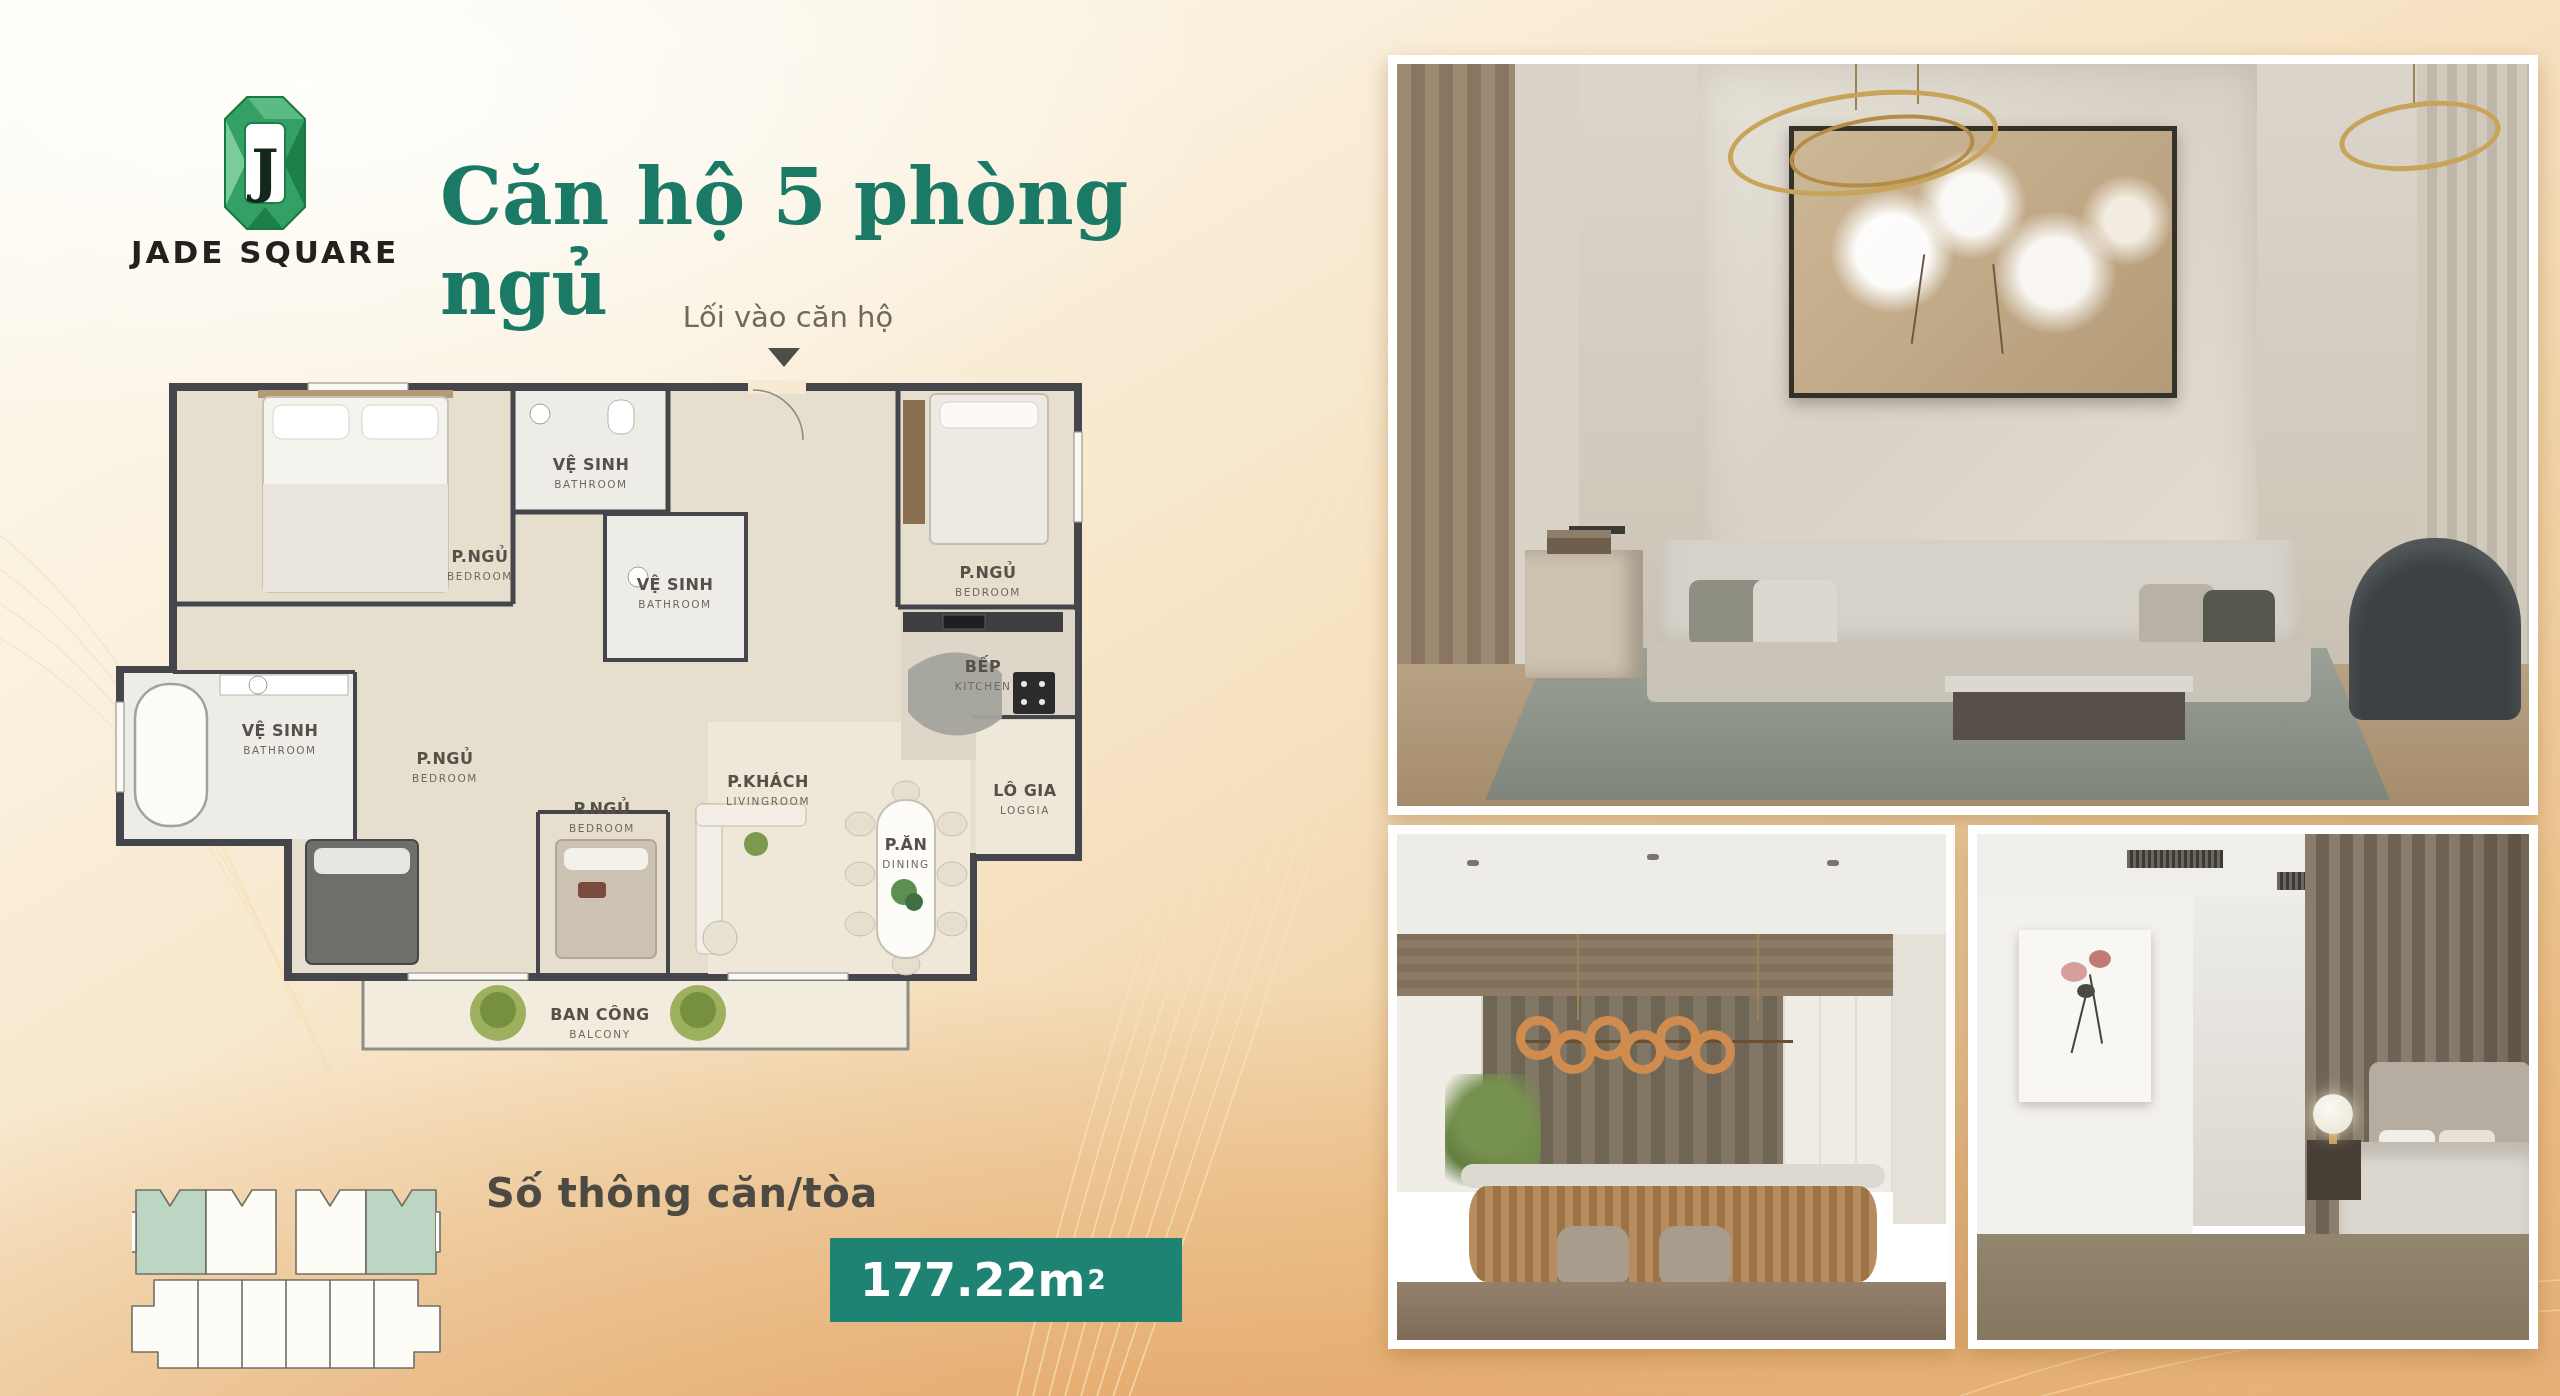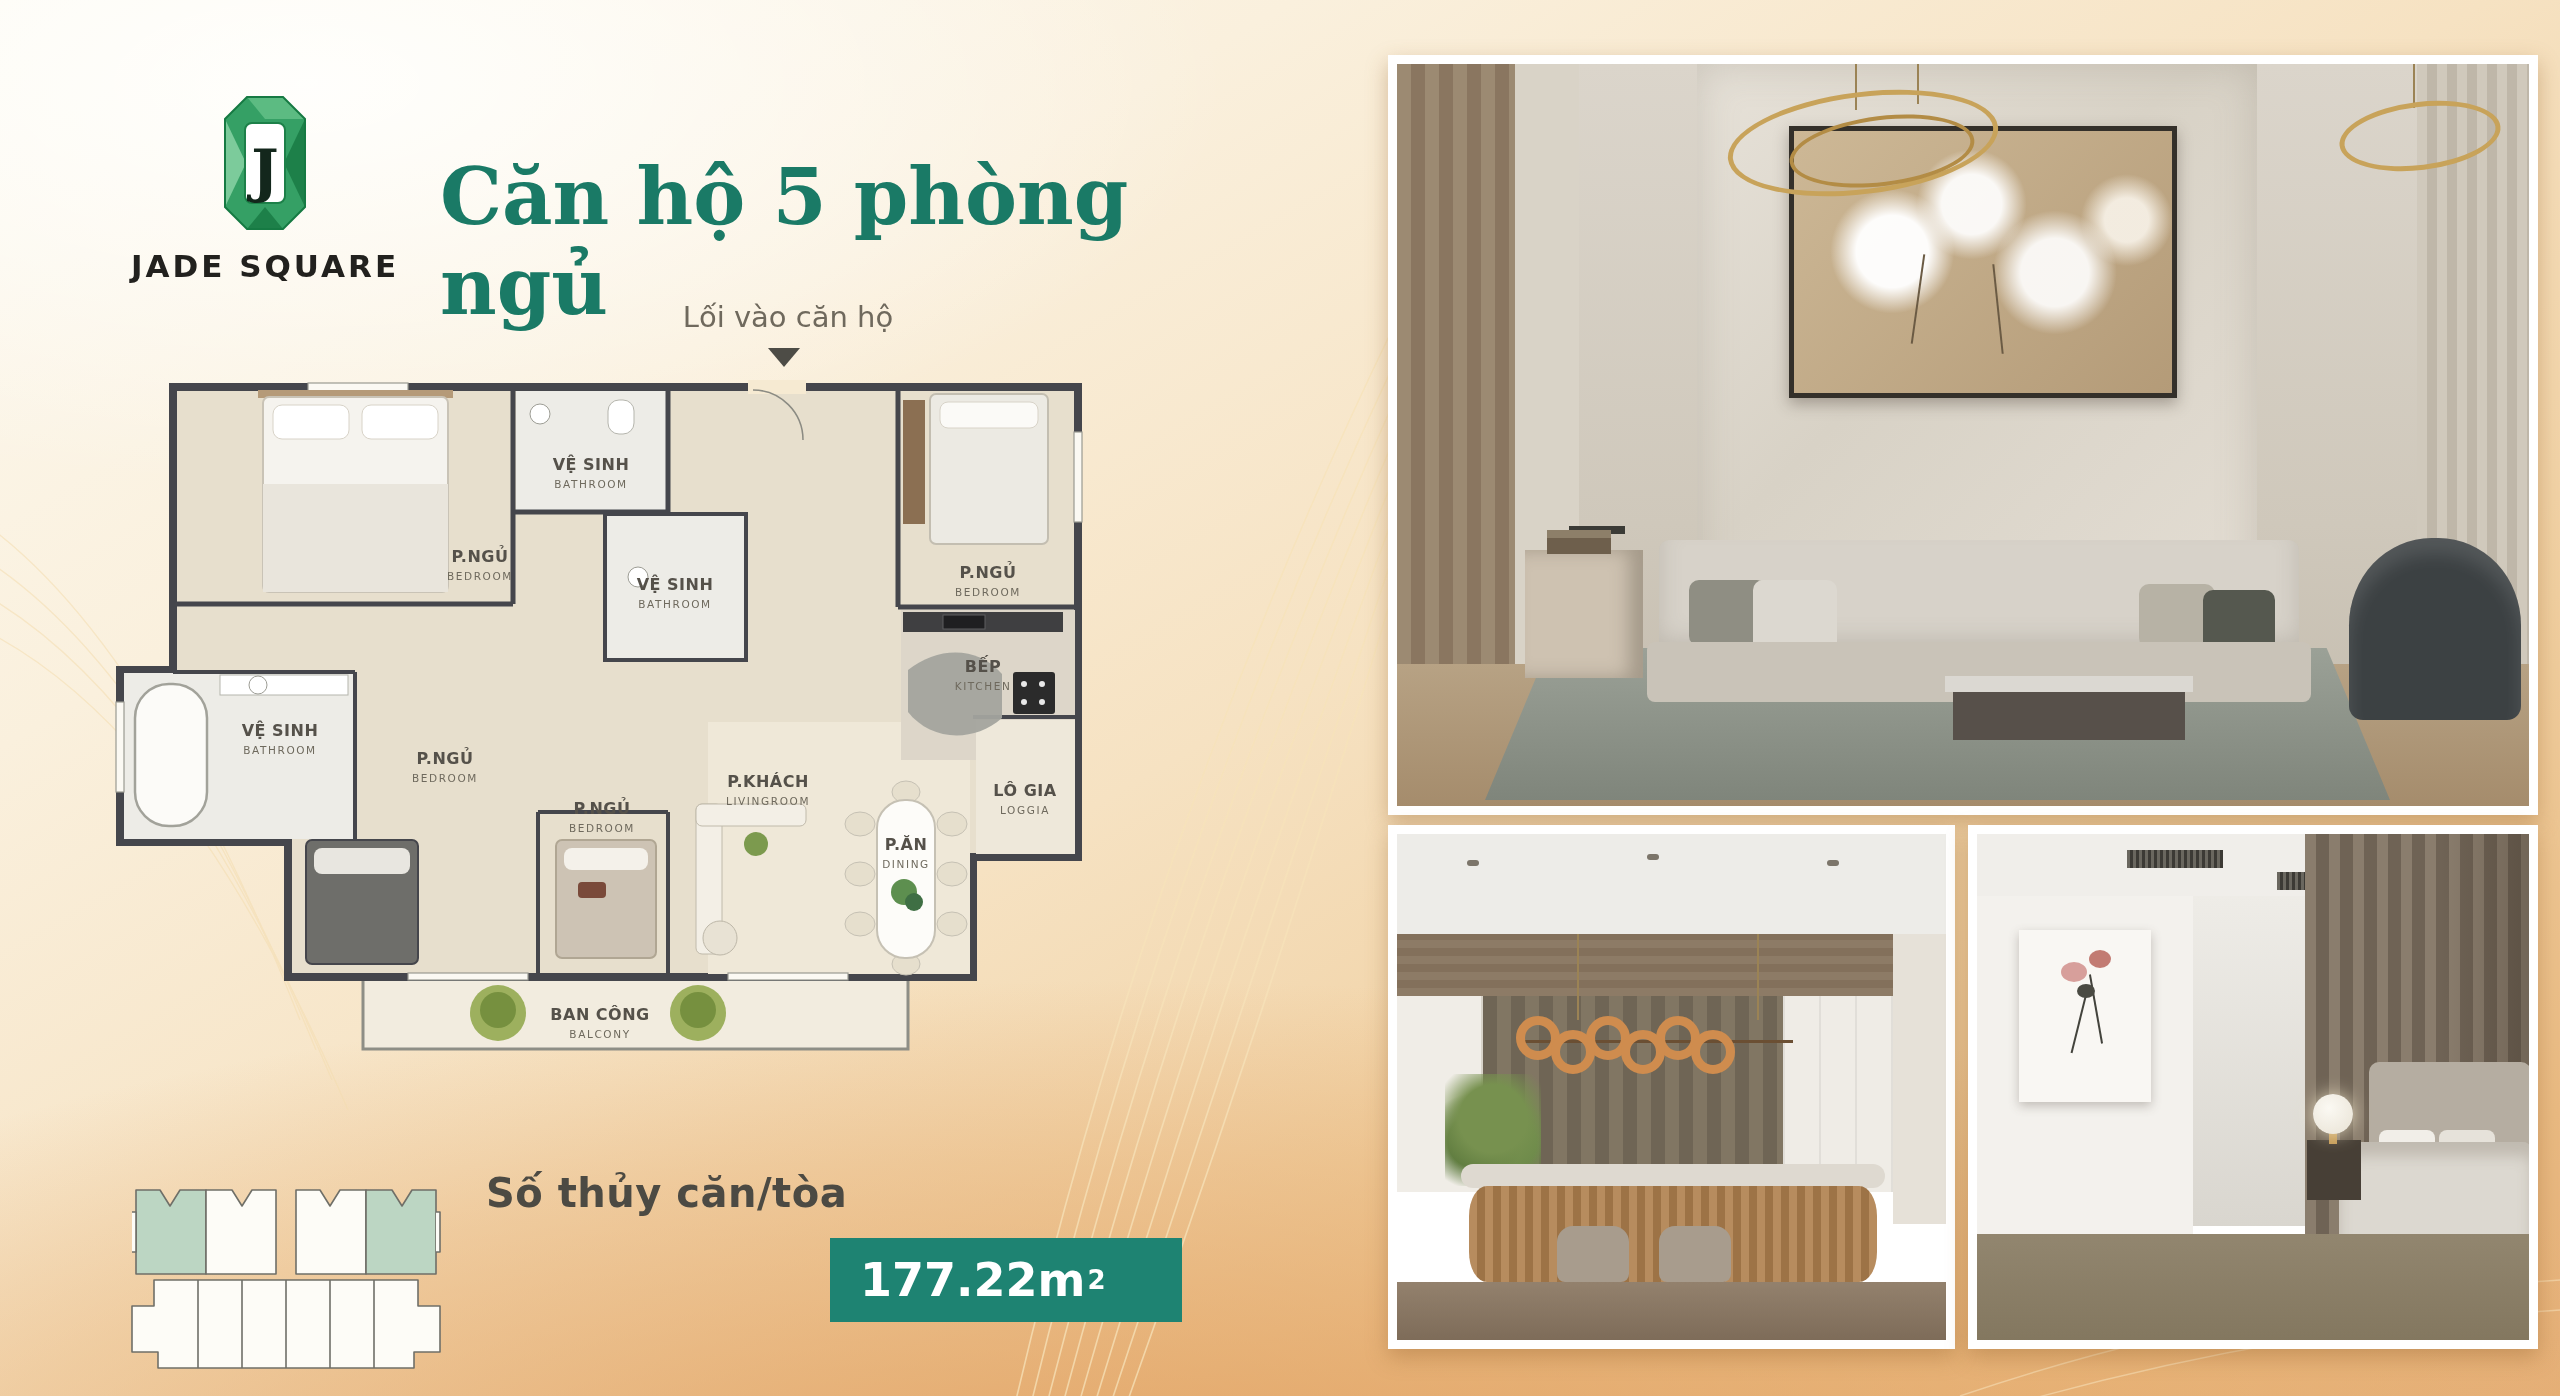--- a/index.html
+++ b/index.html
@@ -9,21 +9,21 @@
   .abs{position:absolute;}
   .glow-tl{left:0;top:0;width:100%;height:100%;
     background:radial-gradient(60% 48% at 12% 6%,rgba(255,255,253,.95) 0%,rgba(255,255,253,0) 60%);}
   .warm-band{left:0;top:0;width:100%;height:100%;
     background:radial-gradient(95% 58% at 44% 112%,rgba(221,148,80,.8) 0%,rgba(228,168,104,.38) 50%,rgba(228,168,104,0) 72%);}
   svg.lines{left:0;top:0;pointer-events:none;}
 
   
   .logo-wrap{left:130px;top:96px;width:270px;text-align:center;}
   .gem{display:inline-block;width:82px;height:134px;}
-  .brand-name{margin-top:14px;font-size:31px;font-weight:bold;letter-spacing:3px;color:#22211e;}
+  .brand-name{font-size:31px;font-weight:bold;letter-spacing:3px;color:#22211e;}
 
   
   .page-title{left:440px;top:152px;width:760px;font-family:"DejaVu Serif","Liberation Serif",serif;
     font-weight:bold;font-size:78px;line-height:1.15;color:#1a7a66;}
   .entry-label{left:648px;top:300px;width:280px;text-align:center;font-size:29px;color:#6f695d;}
   .entry-arrow{left:768px;top:348px;width:0;height:0;border-left:16px solid transparent;
     border-right:16px solid transparent;border-top:19px solid #4d4c46;}
 
   
   .plan{left:108px;top:372px;}
@@ -342,21 +342,21 @@
       <path d="M6,8 h24 l10,16 l10,-16 h26 v84 h-70 z" fill="#bcd6c3"></path>
       <path d="M76,8 h26 l10,16 l10,-16 h24 v84 h-70 z" fill="#fdfcf7"></path>
       <path d="M166,8 h24 l10,16 l10,-16 h26 v84 h-70 z" fill="#fdfcf7"></path>
       <path d="M236,8 h26 l10,16 l10,-16 h24 v84 h-70 z" fill="#bcd6c3"></path>
       <path d="M24,98 h264 v26 h22 v46 h-26 v16 h-256 v-16 h-26 v-46 h22 z" fill="#fdfcf7"></path>
       <path d="M68,98 v88 M112,98 v88 M156,98 v88 M200,98 v88 M244,98 v88" fill="none"></path>
       <path d="M2,30 h4 v40 h-4 M306,30 h4 v40 h-4" fill="#fdfcf7"></path>
     </g>
   </svg>
 
-  <div class="abs stat-label u">Số thủy căn/tòa</div>
+  <div class="abs stat-label u">Số thông căn/tòa</div>
   <div class="abs badge a">
     <span>177.22m</span>
       <sup>2</sup>
   </div>
 
   <div class="abs photo lr">
     <div class="ph">
       <div class="lr-wall"></div>
       <div class="lr-wood"></div>
       <div class="lr-panel"></div>

